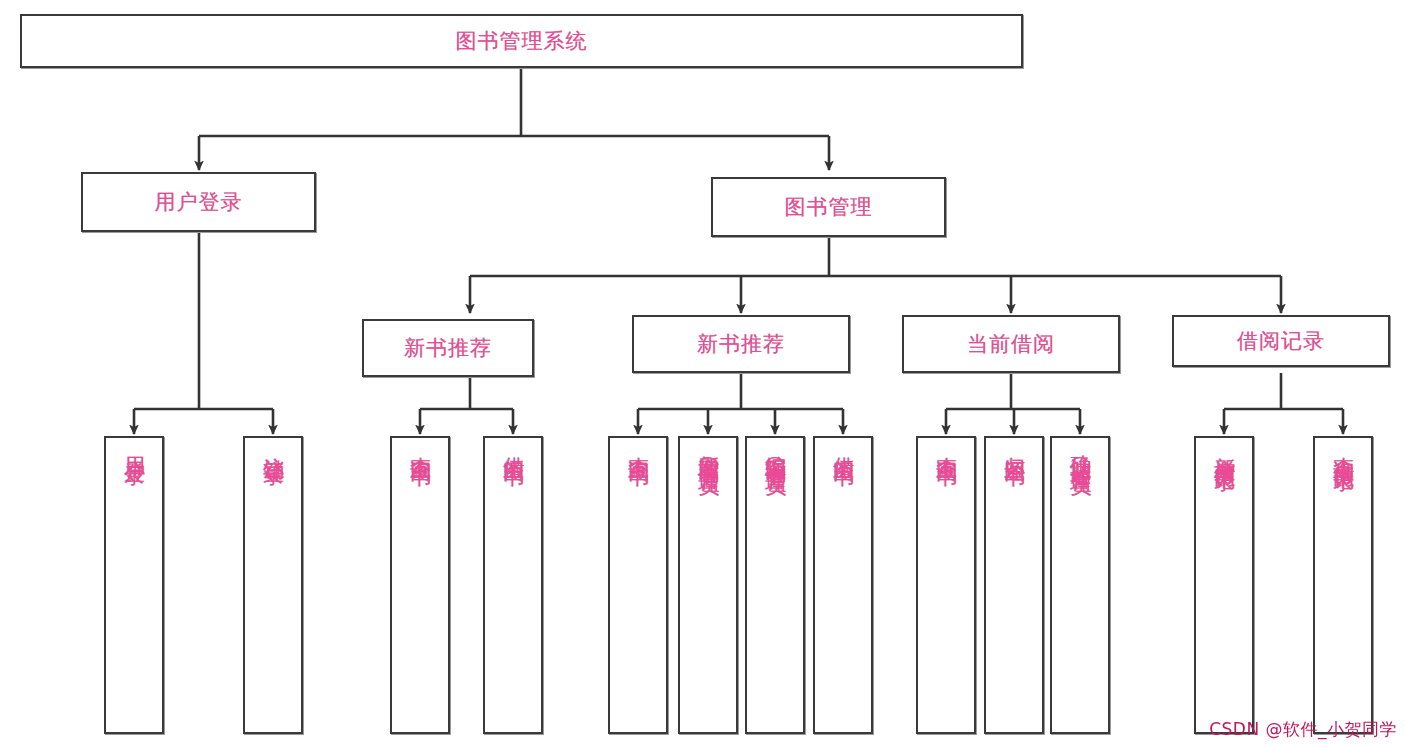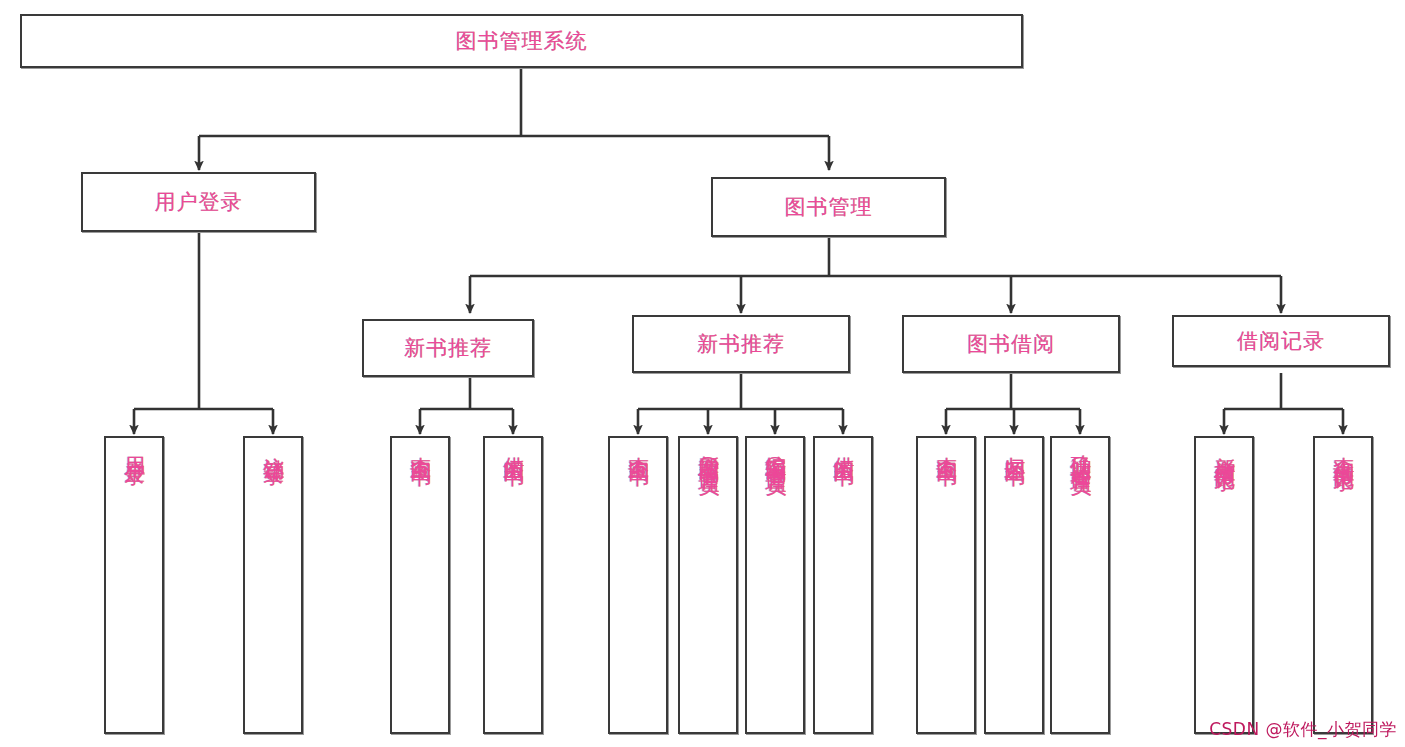--- a/index.html
+++ b/index.html
@@ -118,21 +118,21 @@
     <span class="txt">图书管理</span>
   </div>
 
   <div class="node" style="left:362px;top:319px;width:172px;height:58px;">
     <span class="txt">新书推荐</span>
   </div>
   <div class="node" style="left:632px;top:315px;width:218px;height:58px;">
     <span class="txt">新书推荐</span>
   </div>
   <div class="node" style="left:902px;top:315px;width:218px;height:58px;">
-    <span class="txt">图书借阅</span>
+    <span class="txt">当前借阅</span>
   </div>
   <div class="node" style="left:1172px;top:315px;width:218px;height:52px;">
     <span class="txt">借阅记录</span>
   </div>
 
   <div class="node leaf" style="left:104px;top:436px;width:60px;height:298px;">
     <span class="txt">用户登录</span>
   </div>
   <div class="node leaf" style="left:243px;top:436px;width:60px;height:298px;">
     <span class="txt">注销登录</span>

